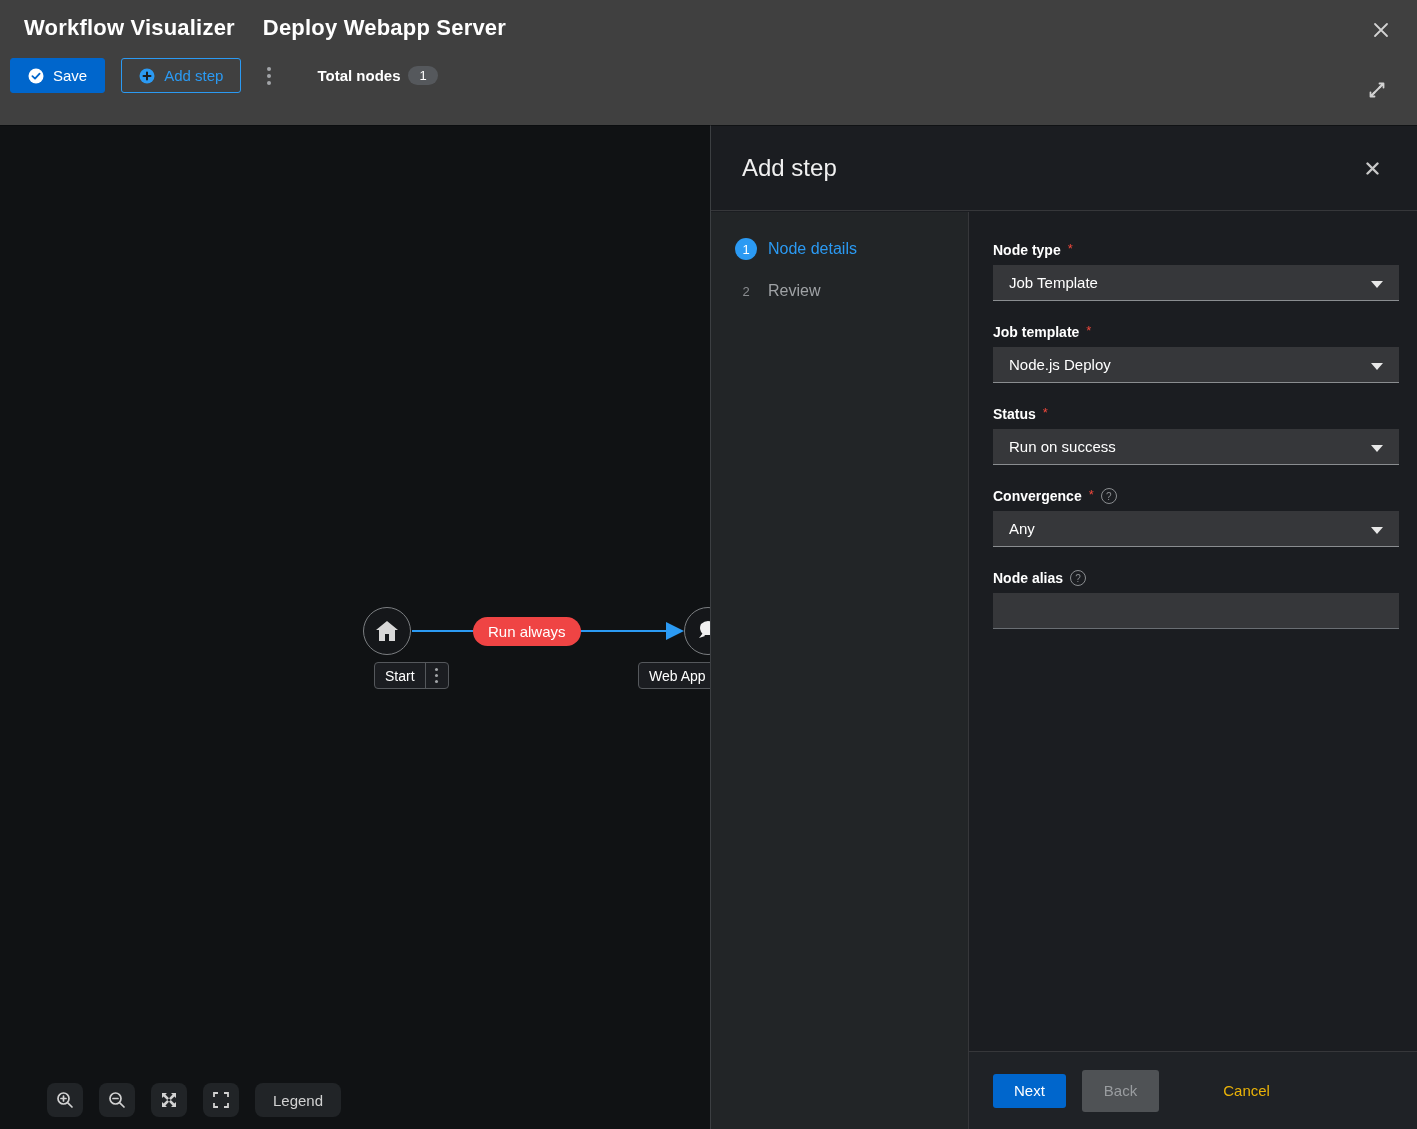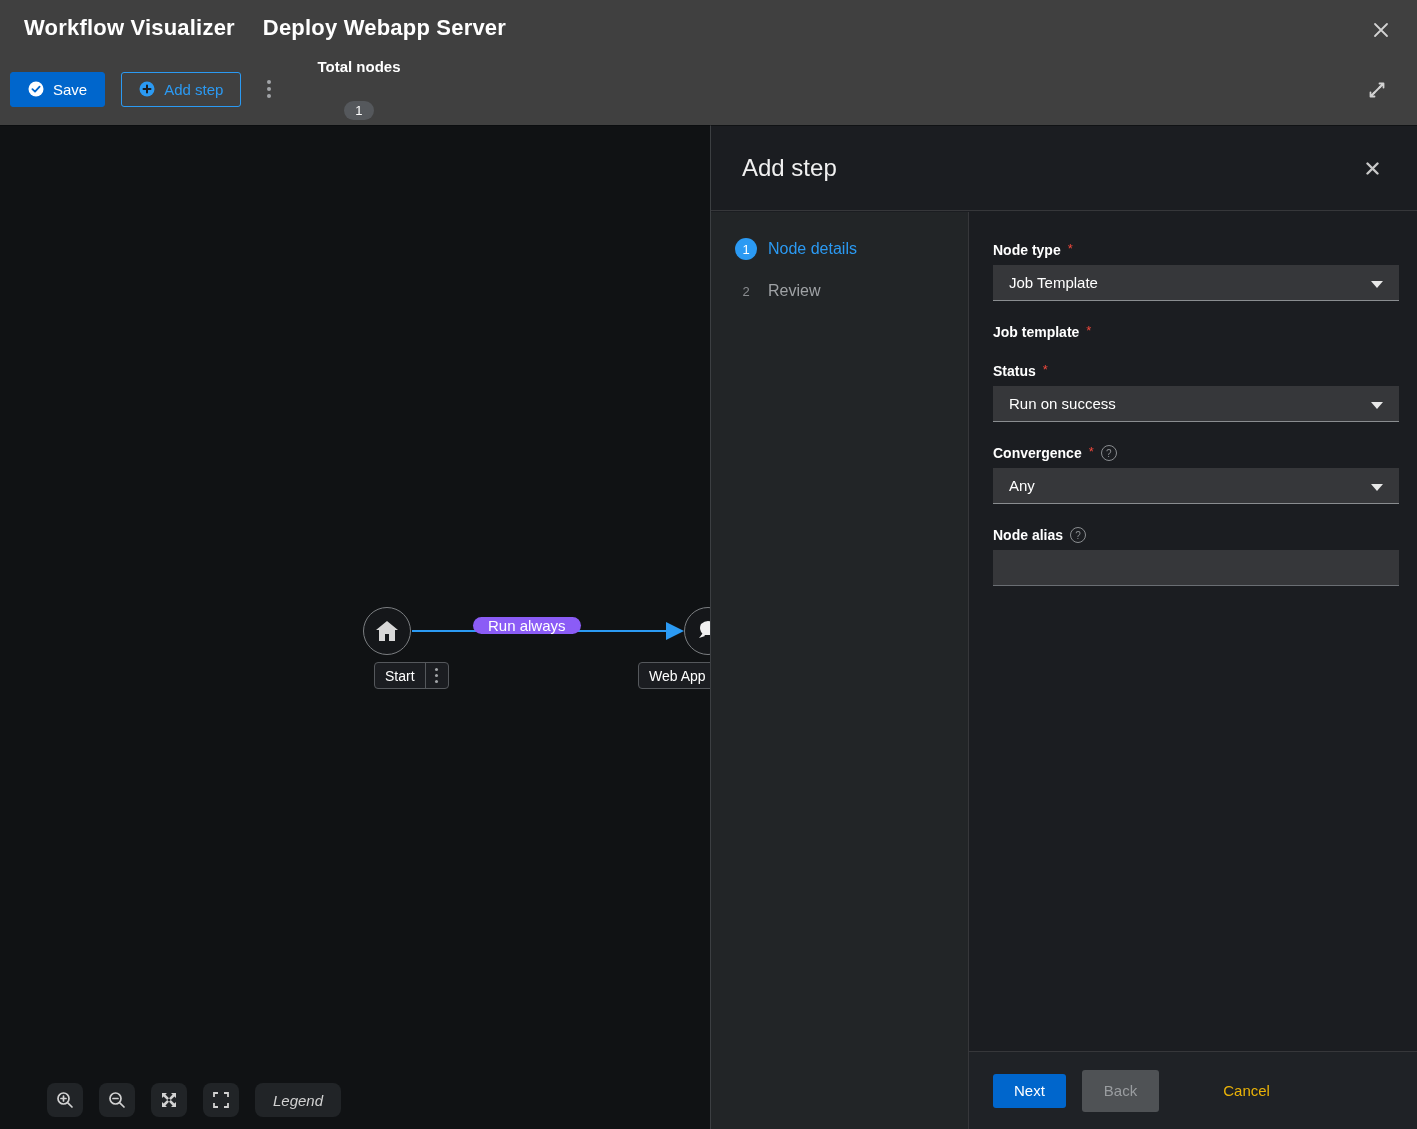--- a/index.html
+++ b/index.html
@@ -19,50 +19,50 @@
   .topbar-expand { position:absolute; top:76px; right:26px; }
 
   .toolbar { display:flex; align-items:center; margin-top:17px; padding-left:10px; }
   .btn { display:inline-flex; align-items:center; gap:9px; height:35px; border-radius:3px;
          font-size:15px; font-family:inherit; cursor:pointer; padding:0 17px; border:1px solid transparent; }
   .btn-primary { background:#0066cc; color:#fff; border-color:#0066cc; }
   .btn-secondary { background:transparent; color:#2b9af3; border:1px solid #2b9af3; margin-left:16px; }
   .kebab-btn { margin-left:22px; }
   .kebab { display:flex; flex-direction:column; gap:3px; align-items:center; }
   .kebab i { width:4px; height:4px; border-radius:50%; background:#a2a5a8; display:block; }
-  .total-nodes { display:flex; align-items:center; gap:26px; margin-left:42px;flex-direction:column; }
+  .total-nodes { display:flex; align-items:center; gap:8px; margin-left:42px; }
   .total-nodes-label { font-size:15px; font-weight:700; color:#fff; }
   .badge { background:#55585c; color:#fff; font-size:13px; border-radius:12px; padding:2px 11px; }
 
   
   .canvas { position:absolute; top:125px; left:0; width:710px; bottom:0; background:#101214;
             overflow:hidden; border-top:1px solid #0b0d0f; }
   .edge-svg { position:absolute; inset:0; }
   .wf-node { position:absolute; width:48px; height:48px; border-radius:50%;
              background:#15171a; border:1.5px solid #7b7e81; cursor:pointer;
              display:flex; align-items:center; justify-content:center; }
   .node-start { left:363px; top:481px; }
   .node-webapp { left:684px; top:481px; }
-  .edge-pill { position:absolute; left:473px; top:491px; height:17px; padding:0 15px;
-               background:#8b5cf6; color:#fff; font-size:15px; border-radius:15px;
+  .edge-pill { position:absolute; left:473px; top:491px; height:29px; padding:0 15px;
+               background:#ef4444; color:#fff; font-size:15px; border-radius:15px;
                display:flex; align-items:center; cursor:pointer; }
   .node-label { position:absolute; top:536px; height:27px; background:#1b1d21;
                 border:1px solid #55585c; border-radius:4px; display:flex; align-items:stretch;
                 color:#fff; font-size:14px; overflow:hidden; white-space:nowrap; }
   .node-label .txt { display:flex; align-items:center; padding:0 10px; }
   .label-start { left:374px; }
   .label-webapp { left:638px; width:84px; }
   .label-kebab { display:flex; align-items:center; justify-content:center; width:23px;
                  border-left:1px solid #55585c; cursor:pointer; }
   .label-kebab .kebab i { width:3px; height:3px; }
 
   .canvas-controls { position:absolute; left:47px; bottom:12px; display:flex; gap:16px; }
   .ctl-btn { height:34px; min-width:36px; background:#212427; border:none; border-radius:8px;
              color:#d2d2d2; display:flex; align-items:center; justify-content:center;
-             cursor:pointer; font-size:15px; font-family:inherit;font-style:italic; }
+             cursor:pointer; font-size:15px; font-family:inherit; }
   .ctl-legend { padding:0 18px; }
 
   
   .panel { position:absolute; top:125px; left:710px; right:0; bottom:0; background:#1b1d21;
            border-left:1px solid #3c3f42; border-top:1px solid #101214; }
   .panel-header { height:85px; display:flex; align-items:center; padding:0 34px 0 31px;
                   border-bottom:1px solid #36373a; }
   .panel-title { flex:1; font-size:24px; font-weight:500; color:#f0f0f0; }
   .panel-body { position:absolute; top:86px; left:0; right:0; bottom:0; display:flex; }
 
@@ -289,20 +289,24 @@
               <span>Job Template</span>
               <span class="caret"></span>
             </button>
           </div>
 
           <div class="field">
             <div class="field-label-row">
               <span class="field-label">Job template</span>
               <span class="req">*</span>
             </div>
+            <button class="select">
+              <span>Node.js Deploy</span>
+              <span class="caret"></span>
+            </button>
           </div>
 
           <div class="field">
             <div class="field-label-row">
               <span class="field-label">Status</span>
               <span class="req">*</span>
             </div>
             <button class="select">
               <span>Run on success</span>
               <span class="caret"></span>

